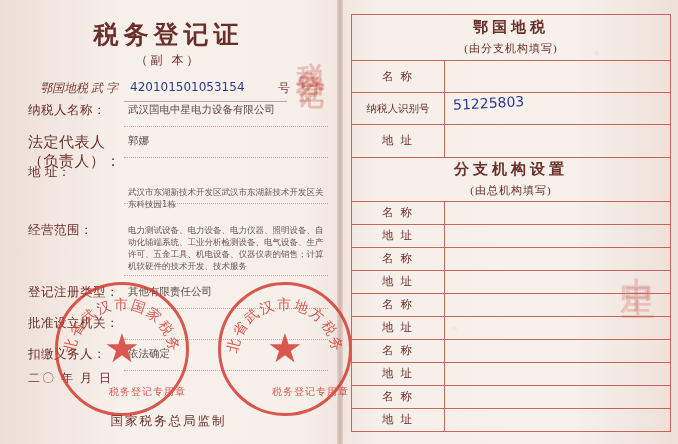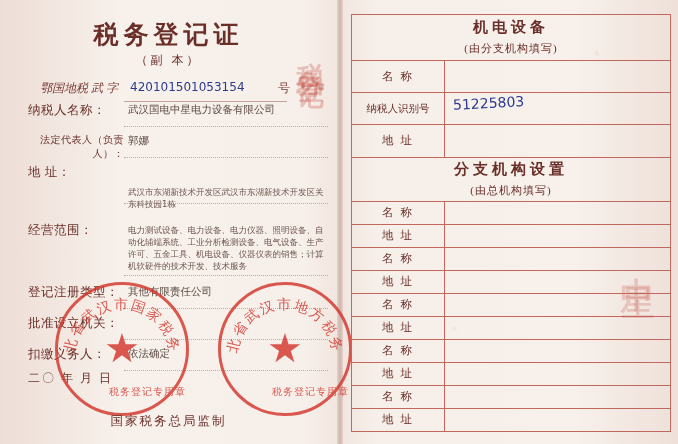--- a/index.html
+++ b/index.html
@@ -157,21 +157,21 @@
 
     <div class="rows">
 
       <div class="row">
         <div class="lbl">纳税人名称：</div>
         <div class="val">武汉国电中星电力设备有限公司</div>
         <div class="rule"></div>
       </div>
 
       <div class="row">
-        <div class="lbl" style="font-size:10px;text-align:right;">法定代表人（负责人）：</div>
+        <div class="lbl" style="font-size:15px;">法定代表人（负责人）：</div>
         <div class="val">郭娜</div>
         <div class="rule"></div>
       </div>
 
       <div class="row tall">
         <div class="lbl">地    址：</div>
         <div class="val small" style="top:24px;">武汉市东湖新技术开发区武汉市东湖新技术开发区关东科技园1栋</div>
         <div class="rule" style="bottom:16px;"></div>
       </div>
 
@@ -231,21 +231,21 @@
 
     <div class="footer">国家税务总局监制</div>
   </div>
 
   <div class="right">
     <div class="vstamp">中星</div>
 
     <div class="tbl">
 
       <div class="head" style="height:46px;">
-        <div class="h1">机电设备</div>
+        <div class="h1">鄂国地税</div>
         <div class="h2">(由分支机构填写)</div>
       </div>
 
       <div class="tr" style="height:32px;">
         <div class="tc-label">名    称</div>
         <div class="tc-val"></div>
       </div>
       <div class="tr" style="height:32px;">
         <div class="tc-label" style="font-size:10.5px;letter-spacing:0;">纳税人识别号</div>
         <div class="tc-val">

